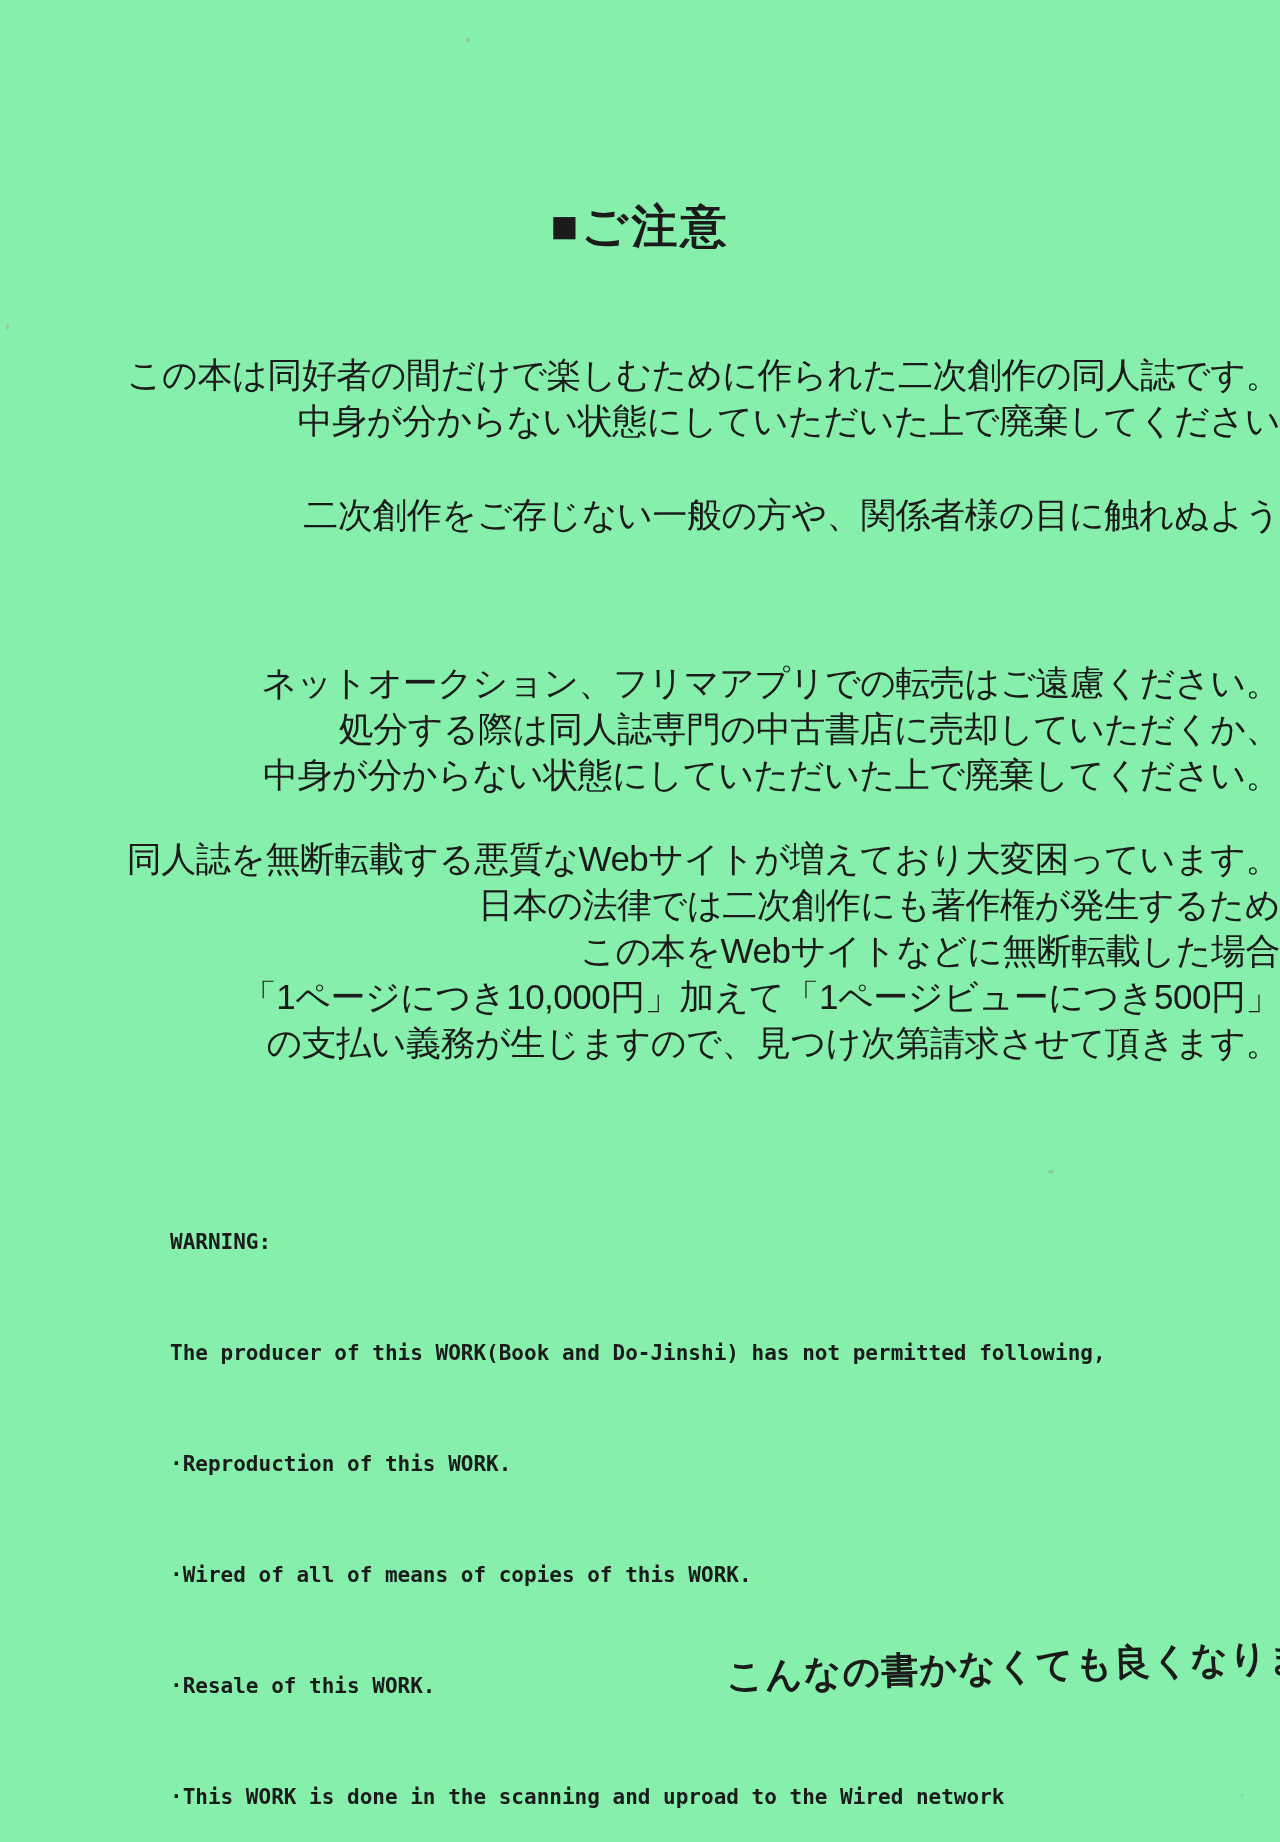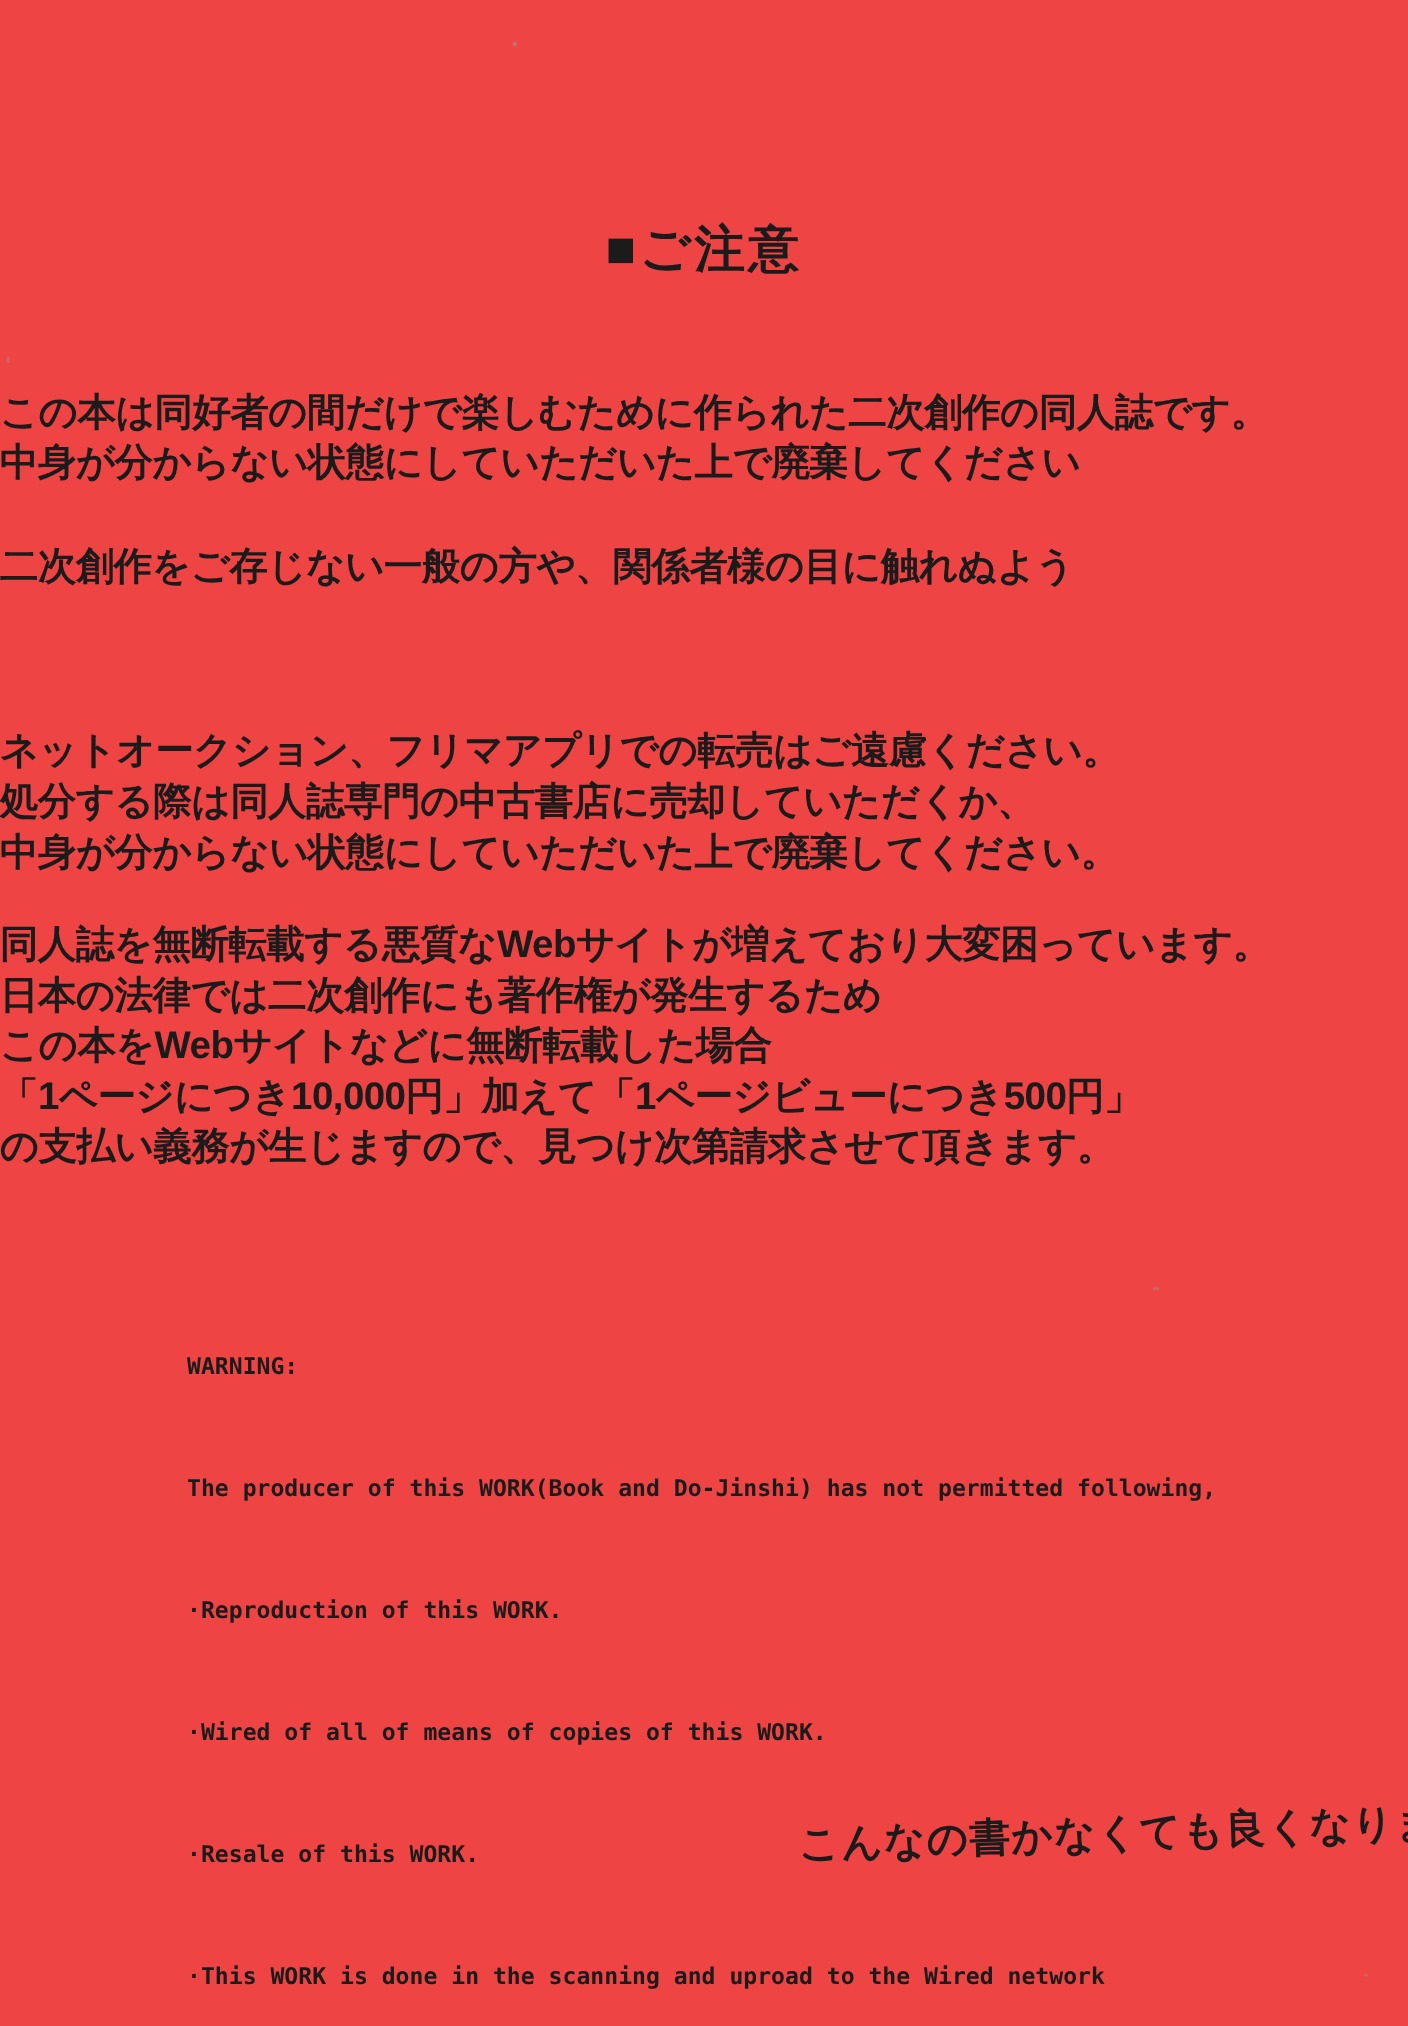--- a/index.html
+++ b/index.html
@@ -1,33 +1,33 @@
 <!DOCTYPE html>
 <html><head>
 <meta charset="utf-8">
 <style>
   html,body{margin:0;padding:0;background:#e8e8e6;}
   .page{
     position:relative;
     width:1280px;height:1842px;
     margin:0 auto;
-    background:#ef4444;
+    background:#86efac;
     color:#1b1b1b;
     font-family:"Liberation Sans",sans-serif;
     overflow:hidden;
   }
   .page-title{
     position:absolute;left:0;right:0;top:196px;
     text-align:center;
     font-size:46px;font-weight:900;letter-spacing:3px;
   }
   .jp-block{
     position:absolute;left:0;right:0;
-    text-align:left;
-    font-weight:700;
+    text-align:right;
+    font-weight:400;
   }
   .jp-line{
     font-size:35px;
     line-height:46px;
     letter-spacing:-0.5px;
     white-space:pre;
   }
   .warning-block{
     position:absolute;left:170px;top:1150px;
     font-family:"DejaVu Sans Mono","Liberation Mono",monospace;

